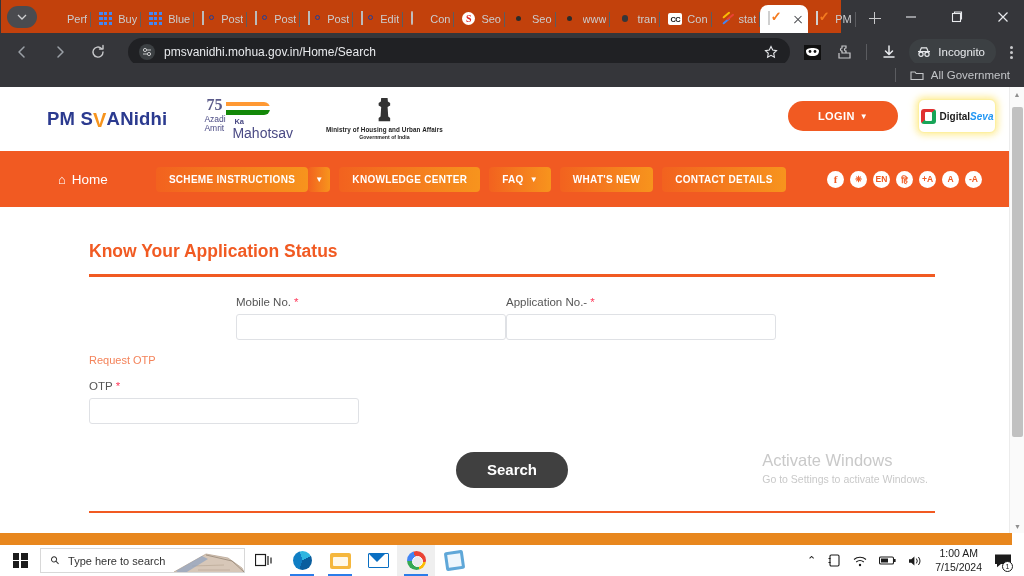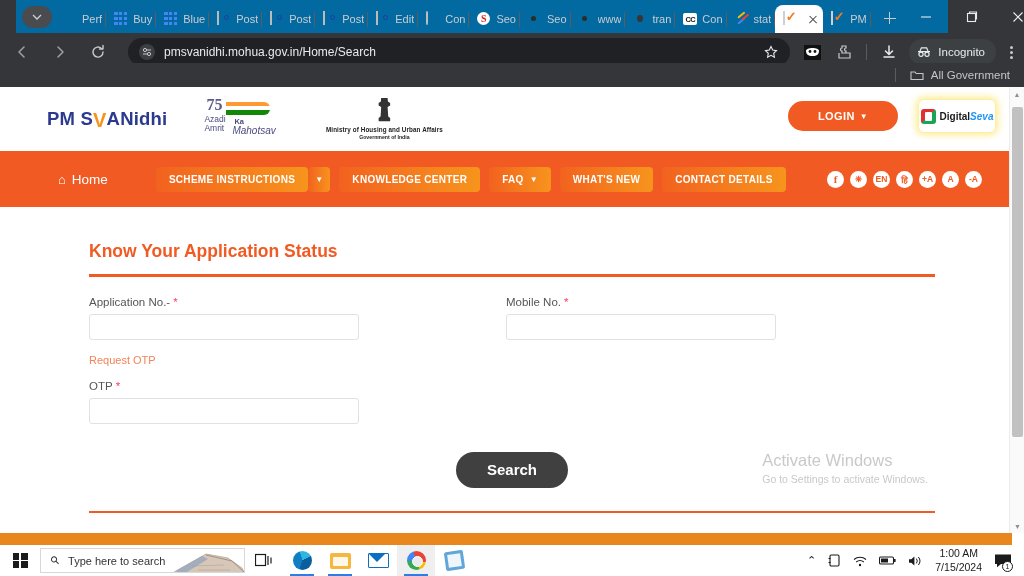--- a/index.html
+++ b/index.html
@@ -6,21 +6,21 @@
   html, body { width: 1024px; height: 576px; overflow: hidden; }
   body {
     font-family: "Liberation Sans", sans-serif;
     background: #ffffff;
     position: relative;
   }
 
   
   .browser { position:absolute; left:0; top:0; width:1024px; height:533px; background:#35363a; }
 
-  .tabstrip { position:absolute; left:16px; top:0; width:932px; height:33px; background:#0369a1; }
+  .tabstrip { position:absolute; left:1px; top:0; width:840px; height:33px; background:#c2410c; }
   .tabstrip-inner { display:flex; align-items:flex-end; height:33px; }
 
   .tab-list-btn {
     width:30px; height:22px; margin:0 3px 5px 6px; border-radius:11px;
     background:#4a4b4f; display:flex; align-items:center; justify-content:center;
     flex:0 0 auto;
   }
   .tab-list-btn svg { display:block; }
 
   .tab {
@@ -135,21 +135,21 @@
   .logo-pm .tick { color:#f7941d; font-size:20px; margin:0 0px; position:relative; top:1px; }
   .logo-azadi { margin-left:37px; width:70px; height:46px; position:relative; }
   .az-75 { position:absolute; left:2px; top:0px; font-size:16px; color:#5b5b8a;
      font-family:"Liberation Serif", serif; font-weight:bold; }
   .az-flag { position:absolute; left:22px; top:6px; width:44px; height:13px;
      background:linear-gradient(#ff9933 0 30%, #ffffff 30% 62%, #138808 62% 100%);
      border-radius:0 6px 6px 0; }
   .az-t1 { position:absolute; left:0px; top:18px; font-size:8.5px; color:#4a4a84; }
   .az-t2 { position:absolute; left:0px; top:27px; font-size:8.5px; color:#4a4a84; }
   .az-t3 { position:absolute; left:30px; top:21px; font-size:7.5px; color:#4a4a84;font-weight:bold; }
-  .az-t4 { position:absolute; left:28px; top:29px; font-size:10px; color:#4a4a84; font-style:italic; }
+  .az-t4 { position:absolute; left:28px; top:29px; font-size:14px; color:#4a4a84; }
   .logo-min { margin-left:30px; text-align:center; width:160px; }
   .emblem { width:16px; height:26px; margin:0 auto 2px; background:#333;
      clip-path: polygon(30% 0,70% 0,72% 14%,86% 20%,86% 30%,70% 36%,74% 72%,86% 78%,86% 90%,
        14% 90%,14% 78%,26% 72%,30% 36%,14% 30%,14% 20%,28% 14%); }
   .min-t1 { font-size:6.3px; font-weight:bold; color:#222; letter-spacing:0.1px; }
   .min-t2 { font-size:5.2px; font-weight:bold; color:#222; margin-top:1.5px; }
 
   .hdr-right { position:absolute; right:28px; top:12px; display:flex; align-items:center; }
   .login-btn { width:110px; height:30px; border-radius:16px; background:#f15a22; color:#fff;
      font-size:11px; font-weight:bold; display:flex; align-items:center; justify-content:center;
@@ -561,29 +561,29 @@
           <div class="soc">-A</div>
         </div>
     </div>
 
     <div class="content">
       <div class="form-wrap">
         <div class="page-title">Know Your Application Status</div>
         <div class="title-rule"></div>
 
         <div class="form-row">
+          <div class="field second">
+            <div class="field-label">
+              <span>Mobile No.</span><span class="req">*</span>
+            </div>
+            <input class="field-input" type="text" value="" placeholder="" style="">
+          </div>
           <div class="field">
             <div class="field-label">
               <span>Application No.-</span><span class="req">*</span>
-            </div>
-            <input class="field-input" type="text" value="" placeholder="" style="">
-          </div>
-          <div class="field second">
-            <div class="field-label">
-              <span>Mobile No.</span><span class="req">*</span>
             </div>
             <input class="field-input" type="text" value="" placeholder="" style="">
           </div>
         </div>
 
         <div class="request-otp">Request OTP</div>
 
         <div class="otp-block">
           <div class="field-label">
             <span>OTP</span><span class="req">*</span>

